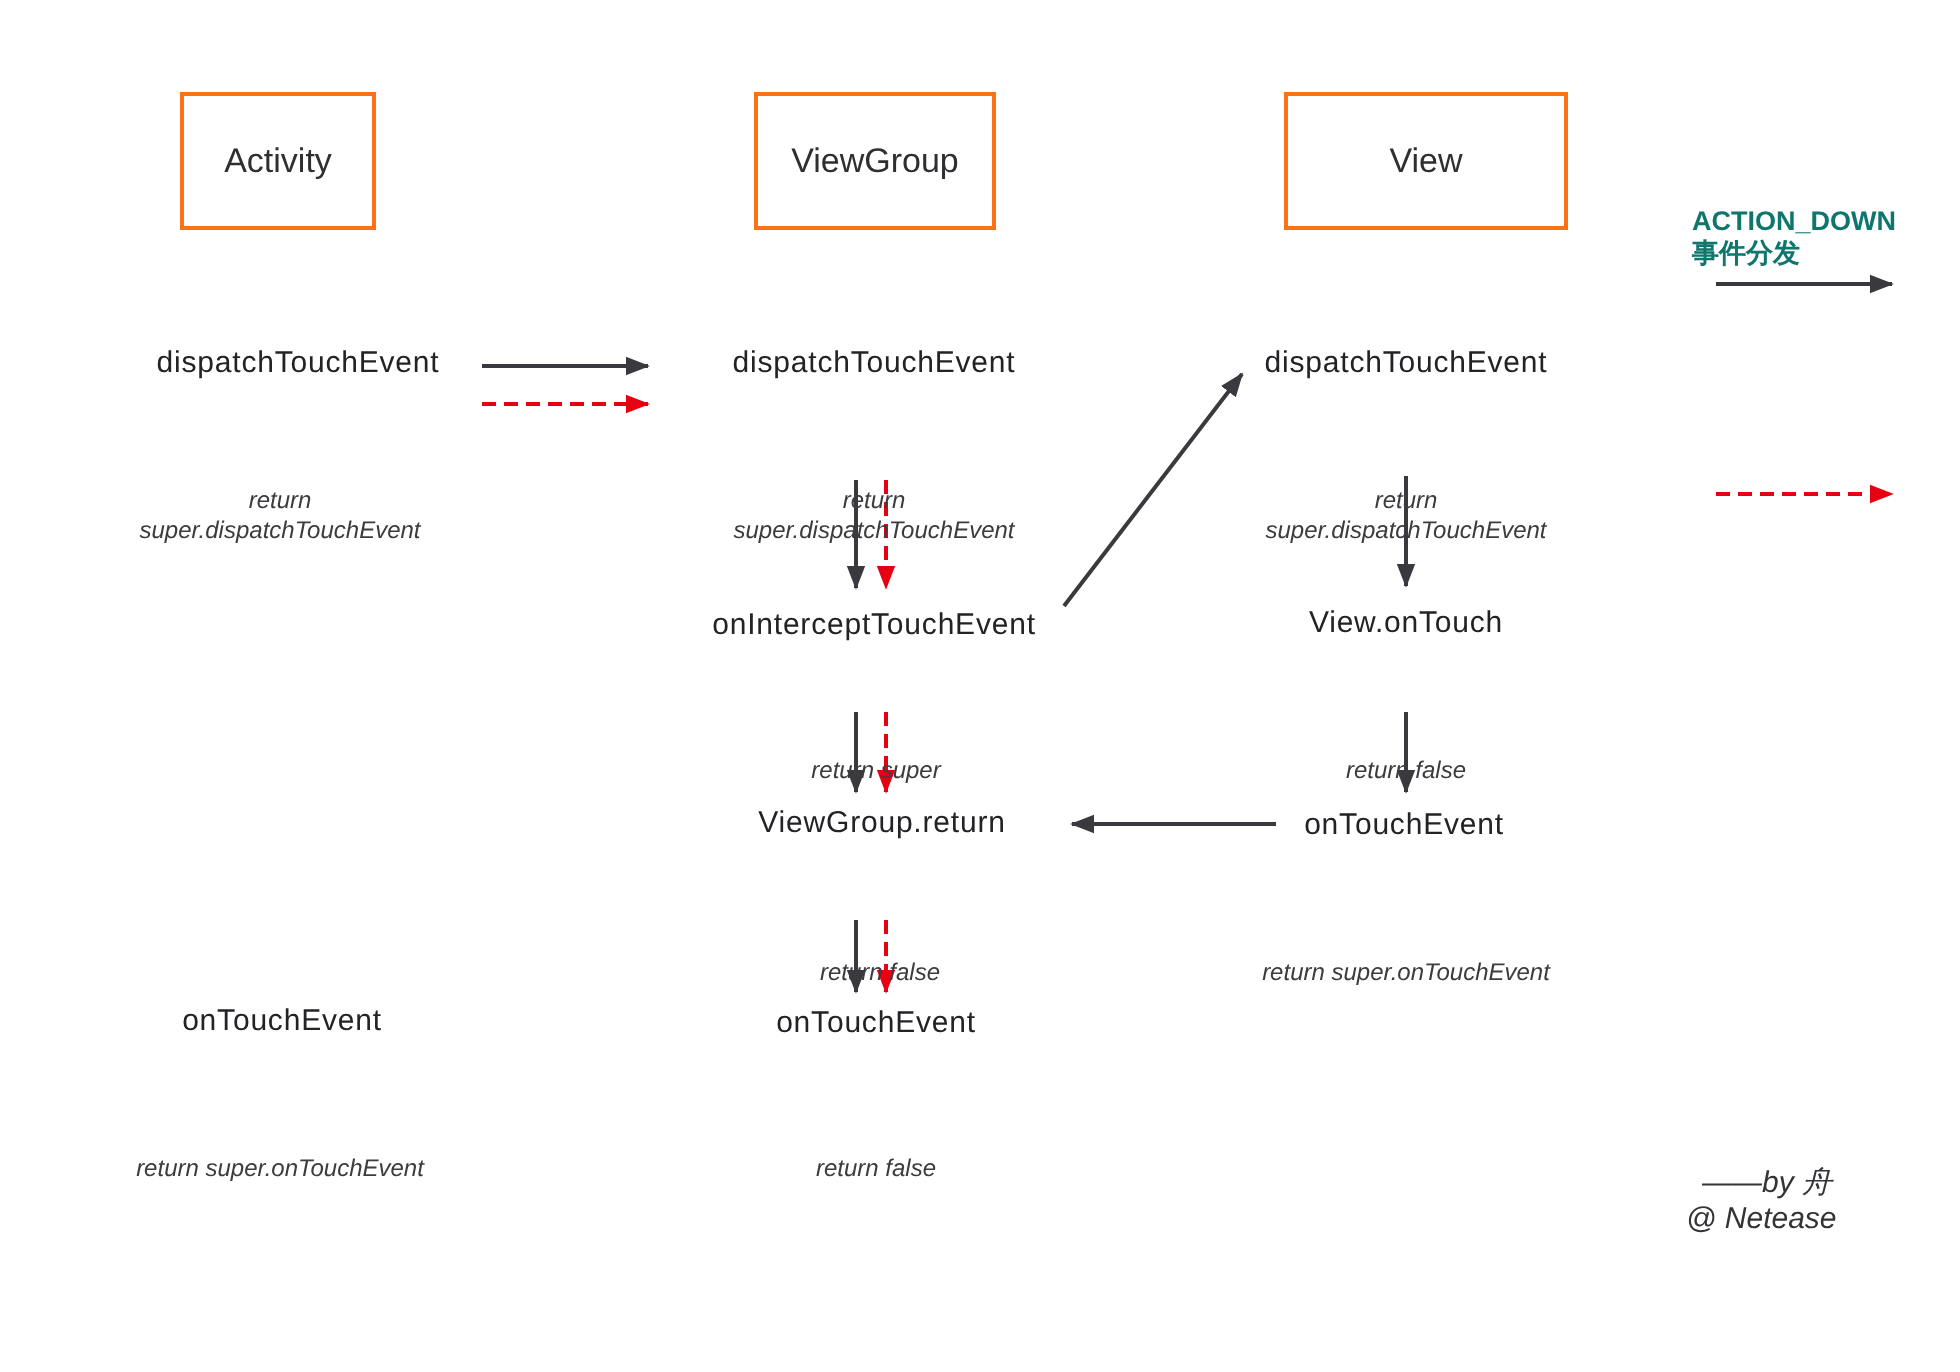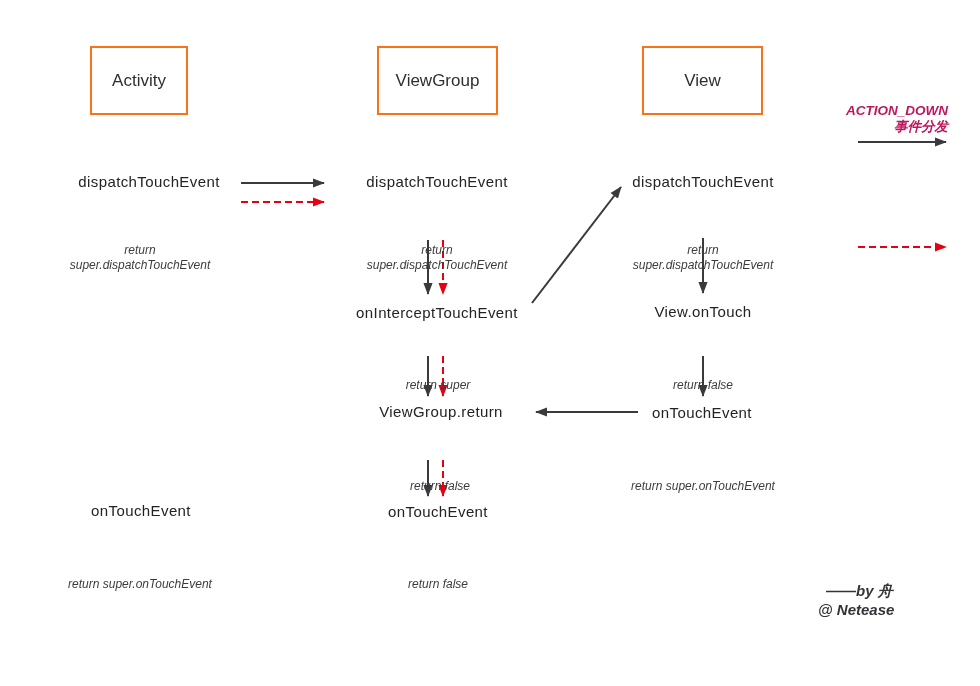--- a/index.html
+++ b/index.html
@@ -50,34 +50,34 @@
     color: #3c3c40;
     text-align: center;
     line-height: 15px;
     white-space: nowrap;
     margin-top: 39px;
   }
   .legend-text {
     position: absolute;
     transform: translateX(-50%);
     font-weight: bold;
-    font-style: italic;
     font-size: 13.5px;
-    color: #be185d;
-    text-align: right;
+    color: #0f766e;
+    text-align: left;
     line-height: 16px;
     white-space: nowrap;
   }
   .sig {
     position: absolute;
-    font-weight: bold;
+    font-weight: normal;
     font-style: italic;
     font-size: 15px;
     color: #333338;
     white-space: nowrap;
+    margin-left: 25px;
   }
 </style>
 </head>
 <body>
 
 <div class="canvas">
 
   <svg class="edges" viewBox="0 0 980 686">
     <defs>
       <marker id="ab" viewBox="0 0 7 5" markerWidth="6.5" markerHeight="5" refX="6" refY="2.5" orient="auto" markerUnits="strokeWidth">
@@ -111,21 +111,21 @@
     <line x1="858" y1="142" x2="946" y2="142" stroke="#3a3a3e" stroke-width="2" marker-end="url(#ab)"></line>
     <line x1="858" y1="247" x2="946" y2="247" stroke="#e60012" stroke-width="2" stroke-dasharray="7 4" marker-end="url(#ar)"></line>
   </svg>
 
   <div class="box" style="left:90px; top:46px; width:98px; height:69px">
     <span>Activity</span>
   </div>
   <div class="box" style="left:377px; top:46px; width:121px; height:69px">
     <span>ViewGroup</span>
   </div>
-  <div class="box" style="left:642px; top:46px; width:121px; height:69px">
+  <div class="box" style="left:642px; top:46px; width:142px; height:69px">
     <span>View</span>
   </div>
 
   <div class="node" style="left:149px; top:173px">dispatchTouchEvent</div>
   <div class="sub" style="left:140px; top:204px">
     <div>return</div>
     <div>super.dispatchTouchEvent</div>
   </div>
 
   <div class="node" style="left:141px; top:502px">onTouchEvent</div>

